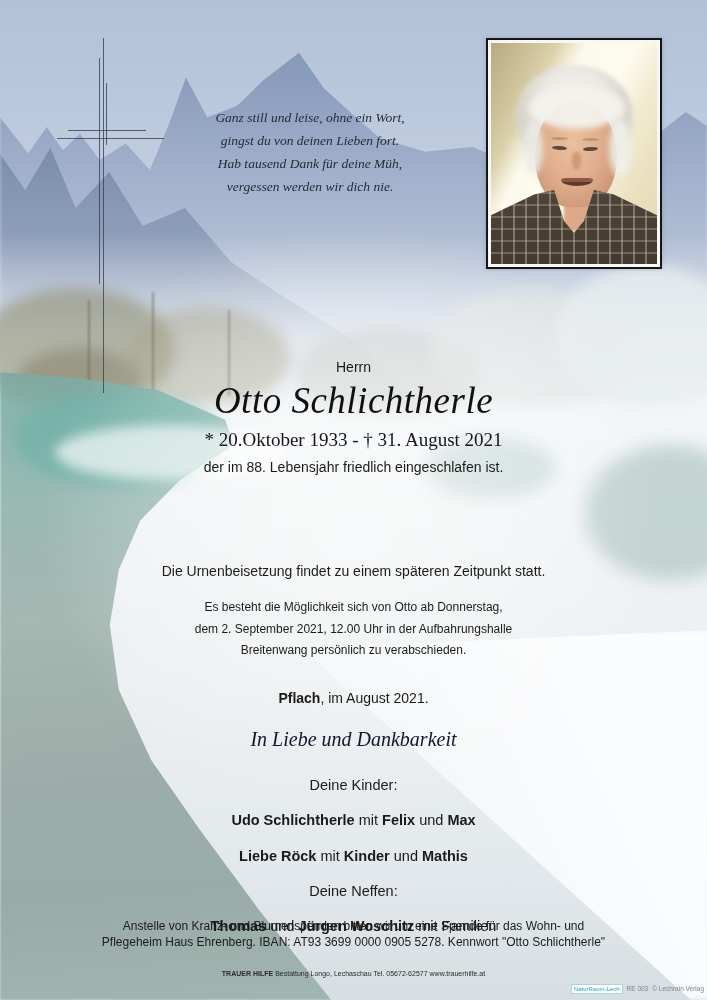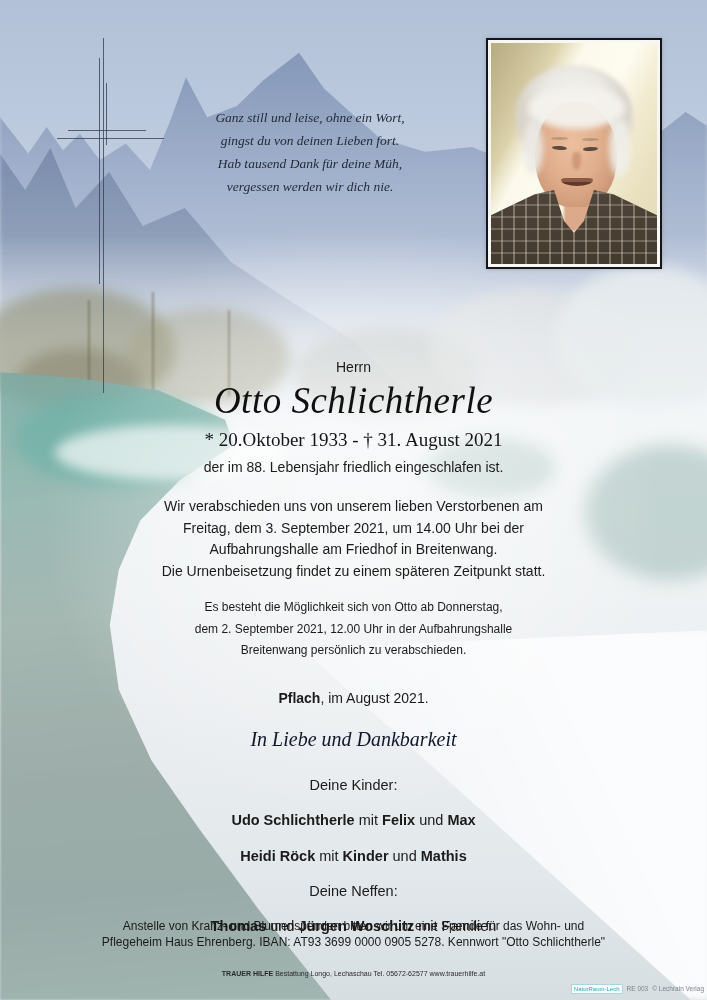--- a/index.html
+++ b/index.html
@@ -186,33 +186,30 @@
   </div>
 
   <div class="poem">Ganz still und leise, ohne ein Wort,
 gingst du von deinen Lieben fort.
 Hab tausend Dank für deine Müh,
 vergessen werden wir dich nie.</div>
   <div class="txt salutation">Herrn</div>
   <div class="txt name">Otto Schlichtherle</div>
   <div class="txt dates">* 20.Oktober 1933 - † 31. August 2021</div>
   <div class="txt age">der im 88. Lebensjahr friedlich eingeschlafen ist.</div>
-  <div class="txt farewell">Wir verabschieden uns von unserem lieben Verstorbenen am
-Freitag, dem 3. September 2021, um 14.00 Uhr bei der
-Aufbahrungshalle am Friedhof in Breitenwang.</div>
   <div class="txt urn">Die Urnenbeisetzung findet zu einem späteren Zeitpunkt statt.</div>
   <div class="txt viewing">Es besteht die Möglichkeit sich von  Otto ab Donnerstag,
 dem 2. September 2021, 12.00 Uhr in der Aufbahrungshalle
 Breitenwang persönlich zu verabschieden.</div>
   <div class="txt place"><span class="b">Pflach</span><span>, im August 2021.</span></div>
   <div class="txt closing">In Liebe und Dankbarkeit</div>
   <div class="txt family">
     <div><span>Deine Kinder:</span></div>
     <div><span class="b">Udo Schlichtherle</span><span> mit </span><span class="b">Felix</span><span> und </span><span class="b">Max</span></div>
-    <div><span class="b">Heidi Röck</span><span> mit </span><span class="b">Kinder</span><span> und </span><span class="b">Mathis</span></div>
+    <div><span class="b">Liebe Röck</span><span> mit </span><span class="b">Kinder</span><span> und </span><span class="b">Mathis</span></div>
     <div><span>Deine Neffen:</span></div>
     <div><span class="b">Thomas</span><span> und </span><span class="b">Jürgen Woschitz</span><span> mit Familien</span></div>
   </div>
   <div class="txt donation">Anstelle von Kranz- und Blumenspenden bitten wir um eine Spende für das Wohn- und
 Pflegeheim Haus Ehrenberg. IBAN: AT93 3699 0000 0905 5278. Kennwort "Otto Schlichtherle"</div>
   <div class="txt footer-line"><span class="b">TRAUER HILFE</span><span> Bestattung Longo, Lechaschau Tel. 05672-62577 www.trauerhilfe.at</span></div>
   <div class="imprint">
     <span class="imprint-brand">NaturRaum-Lech</span>
     <span class="imprint-meta">RE 003</span>
     <span class="imprint-meta">© Lechrain Verlag</span>

